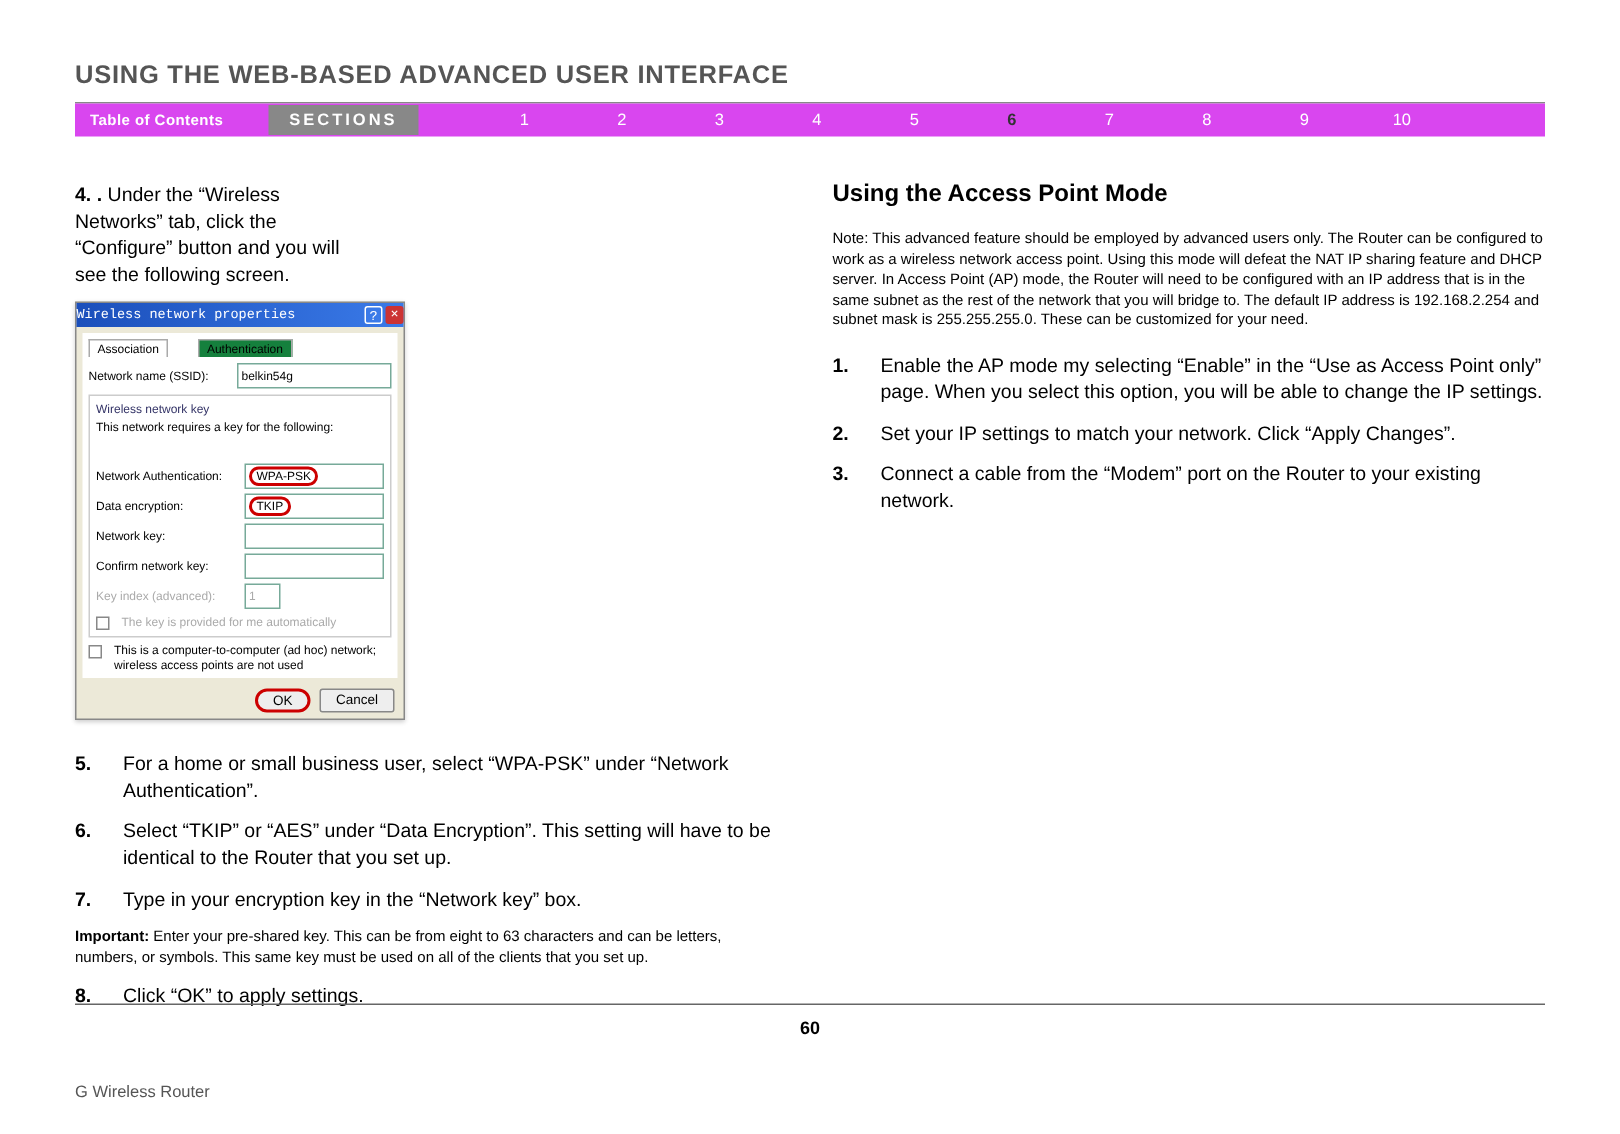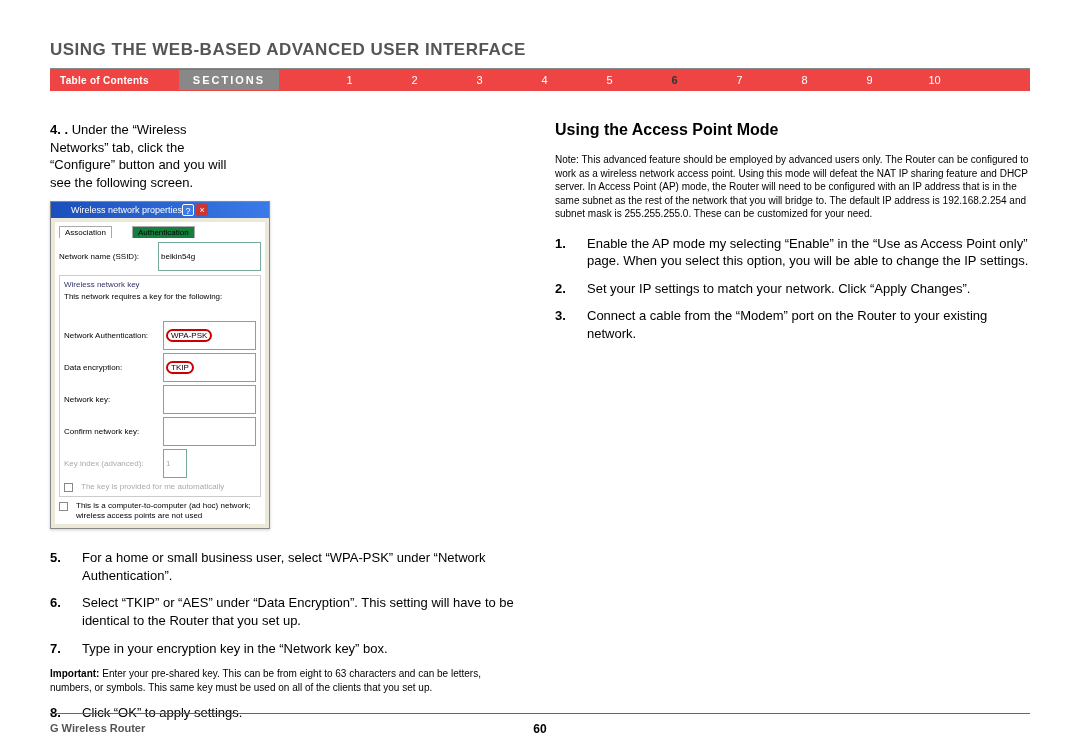--- a/index.html
+++ b/index.html
@@ -14,51 +14,51 @@
   }
   .page { padding: 40px 50px 0 50px; }
   .title {
     font-size: 17px;
     font-weight: bold;
     letter-spacing: 0.5px;
     color: #555;
     margin-bottom: 8px;
   }
   .navbar {
-    background: #ef4444;
+    background: #d946ef;
     height: 22px;
     display: flex;
     align-items: center;
     color: #fff;
     font-size: 11px;
     padding: 0 10px;
     gap: 8px;
   }
   .navbar .toc { font-weight: bold; letter-spacing: 0.3px; margin-right: 22px; font-size:10px;}
   .navbar .sections-label { font-weight: bold; letter-spacing: 2px; background:#888; padding:4px 14px; margin-right: 30px;}
   .navbar .secnum { width: 65px; text-align: center; display:inline-block;}
   .navbar .active { color: #333; font-weight: bold; }
   .content { display: flex; margin-top: 30px; gap: 30px; }
   .col-left { width: 480px; }
   .col-right { width: 480px; }
   .para { font-size: 10px; line-height: 1.35; margin-bottom: 10px; }
   .dialog-wrap { display: flex; align-items: flex-start; gap: 10px; margin-bottom: 20px; flex-direction: column;}
   .dialog-text { width: 190px; font-size: 13px; line-height:1.35;}
   .dialog { border:1px solid #888; width: 220px; font-size: 9px; background:#ece9d8; box-shadow:0 1px 3px rgba(0,0,0,.2);}
-  .dlg-title { background: linear-gradient(to right,#1b4fbb,#3a7ae8); color:#fff; padding:2px 20px; display:flex; justify-content:flex-start; align-items:center;}
+  .dlg-title { background: linear-gradient(to right,#1b4fbb,#3a7ae8); color:#fff; padding:2px 0; display:flex; justify-content:space-between; align-items:center;font-family:Liberation Mono, monospace;}
   .dlg-title .ctrls { display:flex; gap:2px;}
   .dlg-title .ctrl { width:12px;height:12px; background:#c33; color:#fff; font-size:9px; text-align:center; line-height:12px; border-radius:2px;}
   .dlg-title .ctrl.help { background:#3a7ae8; border:1px solid #fff;}
   .dlg-body { background:#fff; margin:4px; padding:4px; }
   .tabs { display:flex; gap:20px; margin-bottom:4px;}
   .tabs .tab { border:1px solid #aaa; border-bottom:none; background:#15803d; padding:1px 5px; font-size:8px;}
   .tabs .tab.first { background:#fff;}
   .fieldrow { display:flex; align-items:center; margin:3px 0; gap:4px;}
   .fieldrow .lbl { width:95px; font-size:8px;}
-  .fieldrow .inp { border:1px solid #7a9; height:29px; flex:1; padding:0 2px; font-size:8px; display:flex; align-items:center; background:#fff;}
+  .fieldrow .inp { border:1px solid #7a9; height:17px; flex:1; padding:0 2px; font-size:8px; display:flex; align-items:center; background:#fff;}
   .groupbox { border:1px solid #ccc; padding:4px; margin-top:4px;}
   .groupbox .gtitle { color:#336; font-size:8px; margin-bottom:3px;}
   .circled { border:2px solid #c00; border-radius:7px; padding:0 3px; position:relative;}
   .dlg-footer { display:flex; justify-content:flex-end; gap:6px; padding:3px 6px 4px;}
   .dlg-btn { border:1px solid #888; background:#eee; font-size:9px; padding:1px 10px; border-radius:2px;}
   .dlg-btn.primary { border:2px solid #c00; border-radius:9px;}
   .disabled { color:#aaa; }
   .list-item { display:flex; gap:14px; font-size:13px; line-height:1.35; margin-bottom:10px;}
   .list-item .num { font-weight:bold; width:18px; flex-shrink:0;}
   .h2 { font-size:16px; font-weight:bold; margin-bottom:14px;}
@@ -135,20 +135,24 @@
               <div class="chk disabled">
                 <span class="box"></span>
                 <span>The key is provided for me automatically</span>
               </div>
             </div>
             <div class="chk">
               <span class="box"></span>
               <span>This is a computer-to-computer (ad hoc) network; wireless access points are not used</span>
             </div>
           </div>
+          <div class="dlg-footer">
+            <span class="dlg-btn primary">OK</span>
+            <span class="dlg-btn">Cancel</span>
+          </div>
         </div>
       </div>
 
       <div id="left-list">
           <div class="list-item">
             <span class="num">5.</span>
             <span>For a home or small business user, select “WPA-PSK” under “Network Authentication”.</span>
           </div>
           <div class="list-item">
             <span class="num">6.</span>
@@ -185,16 +189,16 @@
           <div class="list-item">
             <span class="num">3.</span>
             <span>Connect a cable from the “Modem” port on the Router to your existing network.</span>
           </div>
         </div>
     </div>
   </div>
 </div>
 
 <div class="footer">
-  <span style="font-weight:bold;">G Wireless Router</span>
+  <span style="font-weight:normal;margin-top:44px;">G Wireless Router</span>
   <span class="pg">60</span>
   <span></span>
 </div>
 
 </body></html>

